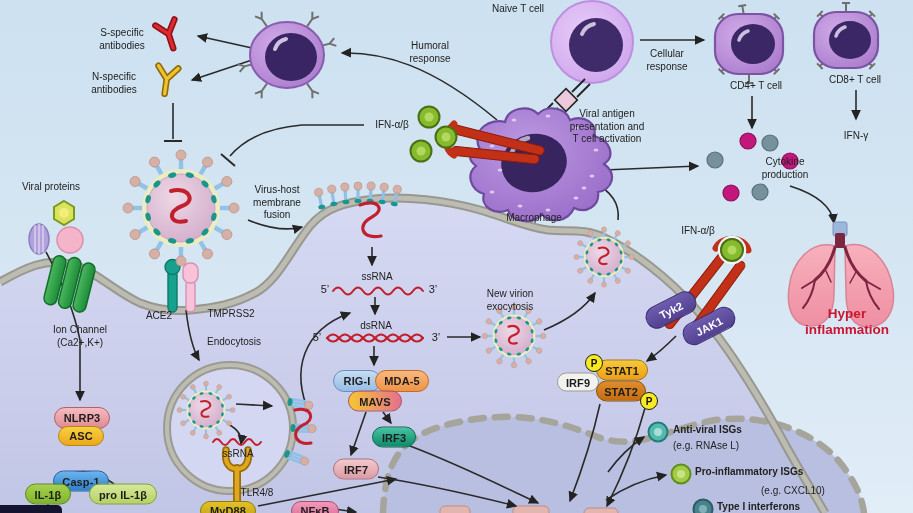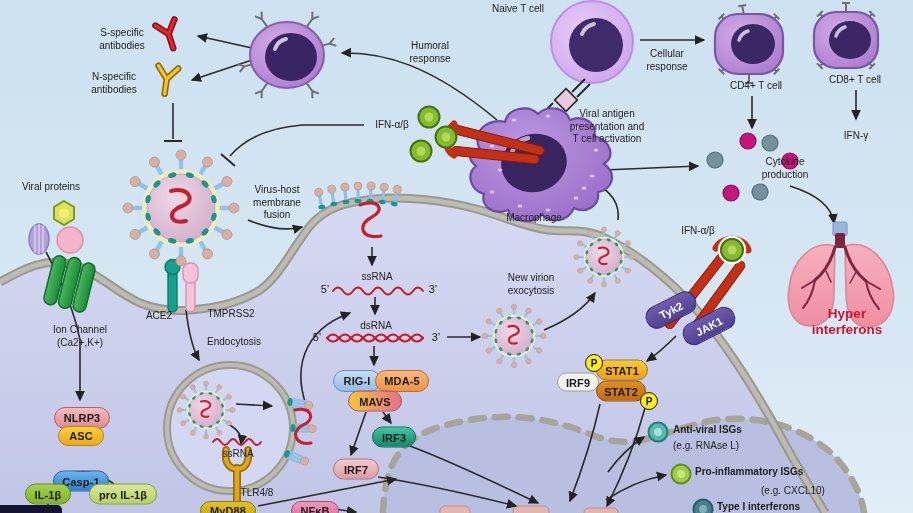--- a/index.html
+++ b/index.html
@@ -499,25 +499,25 @@
 <div class="lbl" style="left:159px;top:316px;">ACE2</div>
 <div class="lbl" style="left:231px;top:314px;">TMPRSS2</div>
 <div class="lbl" style="left:234px;top:342px;">Endocytosis</div>
 <div class="lbl" style="left:238px;top:454px;">ssRNA</div>
 <div class="lbl" style="left:377px;top:277px;">ssRNA</div>
 <div class="lbl" style="left:376px;top:326px;">dsRNA</div>
 <div class="lbl small" style="left:325px;top:290px;">5’</div>
 <div class="lbl small" style="left:433px;top:290px;">3’</div>
 <div class="lbl small" style="left:317px;top:338px;">5’</div>
 <div class="lbl small" style="left:436px;top:338px;">3’</div>
-<div class="lbl" style="left:510px;top:284px;margin-left:21px;">New virion
+<div class="lbl" style="left:510px;top:300px;">New virion
 exocytosis</div>
 <div class="lbl" style="left:257px;top:493px;">TLR4/8</div>
 <div class="lbl red" style="left:847px;top:322px;">Hyper
-interferons</div>
+inflammation</div>
 <div class="lbl leftal bold" style="left:673px;top:430px;">Anti-viral ISGs</div>
 <div class="lbl leftal" style="left:673px;top:446px;">(e.g. RNAse L)</div>
 <div class="lbl leftal bold" style="left:695px;top:472px;">Pro-inflammatory ISGs</div>
 <div class="lbl leftal" style="left:721px;top:491px;margin-left:40px;">(e.g. CXCL10)</div>
 <div class="lbl leftal bold" style="left:717px;top:507px;">Type I interferons</div>
 
 <div class="pill" style="left:82px;top:418px;width:54px;height:20px;background:linear-gradient(180deg,#f4bcc0,#df8a92);border-color:#b2626a;">NLRP3</div>
 <div class="pill" style="left:81px;top:436px;width:44px;height:18px;background:linear-gradient(180deg,#f8d040,#eca81c);border-color:#b9860e;">ASC</div>
 <div class="pill" style="left:81px;top:457px;width:54px;height:19px;background:linear-gradient(180deg,#6cb4ee,#2f80ca);border-color:#20639f;margin-top:24px;">Casp-1</div>
 <div class="pill" style="left:48px;top:494px;width:44px;height:19px;background:linear-gradient(180deg,#a6d14e,#7fb52a);border-color:#5a8a16;">IL-1β</div>

